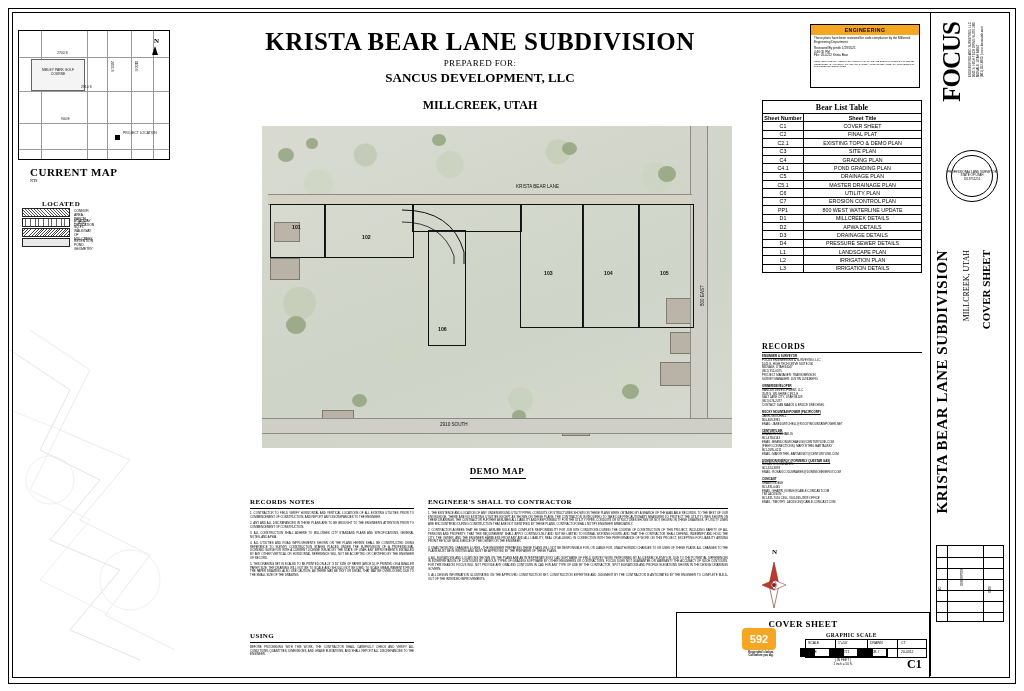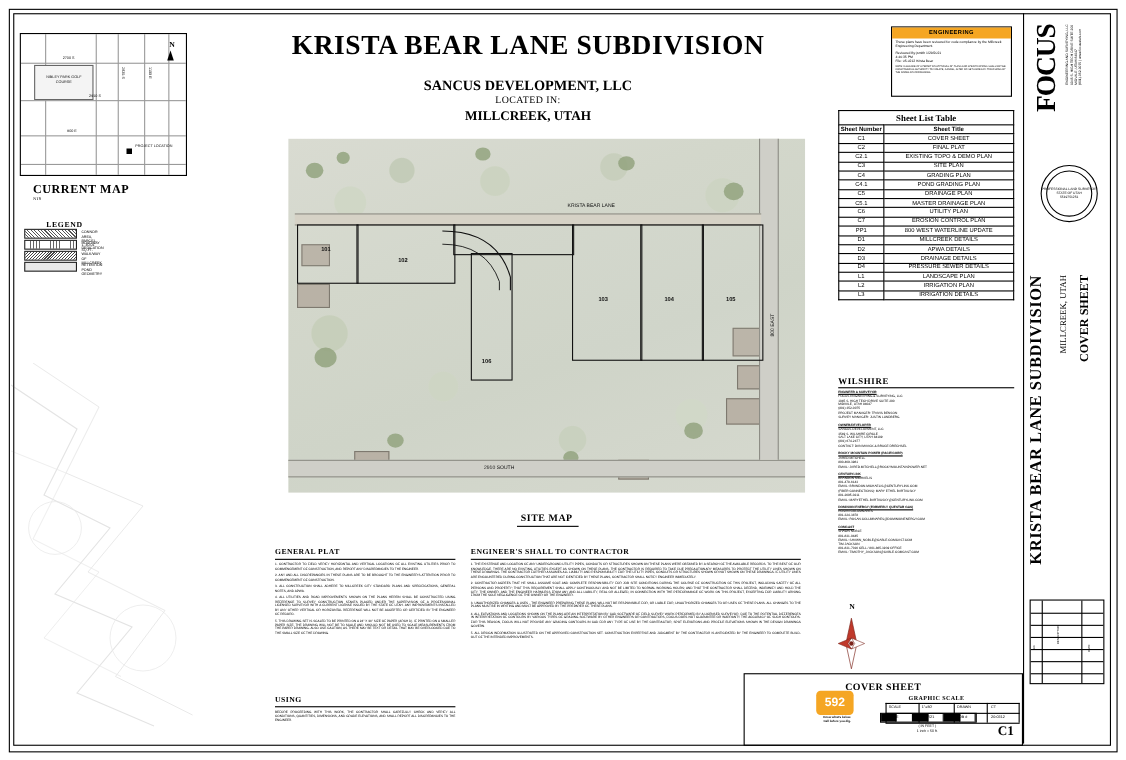--- a/index.html
+++ b/index.html
@@ -142,22 +142,22 @@
 
   <svg class="faint" style="left:10px;top:330px;width:230px;height:345px;" viewBox="0 0 230 345">
     <path d="M0 20 L60 60 L30 120 L90 150 L40 210 L110 240 L60 300 L130 330" stroke="#555" fill="none" stroke-width="1"></path>
     <path d="M20 0 L80 40 L50 100 L120 130 L70 190 L140 225 L95 285 L165 320" stroke="#666" fill="none" stroke-width="0.8"></path>
     <path d="M0 80 L50 100 L20 160 L80 190 L30 250 L100 285" stroke="#777" fill="none" stroke-width="0.7"></path>
     <circle cx="40" cy="150" r="24" stroke="#777" fill="none" stroke-width="0.7"></circle>
     <circle cx="120" cy="250" r="30" stroke="#777" fill="none" stroke-width="0.7"></circle>
   </svg>
 
   <div class="main-title">KRISTA BEAR LANE SUBDIVISION</div>
+  <div class="sub1">PREPARED FOR:</div>
   <div class="sub2">SANCUS DEVELOPMENT, LLC</div>
-  <div class="sub3">LOCATED IN:</div>
   <div class="sub4">MILLCREEK, UTAH</div>
 
   <div class="vicinity">
     <div class="vline" style="left:0;top:26px;width:150px;height:1.2px;"></div>
     <div class="vline" style="left:0;top:60px;width:150px;height:1px;"></div>
     <div class="vline" style="left:0;top:92px;width:150px;height:1px;"></div>
     <div class="vline" style="left:0;top:118px;width:150px;height:1px;"></div>
     <div class="vline" style="left:22px;top:0;width:1px;height:128px;"></div>
     <div class="vline" style="left:68px;top:0;width:1px;height:128px;"></div>
     <div class="vline" style="left:88px;top:0;width:1.4px;height:128px;"></div>
@@ -171,21 +171,21 @@
     <div class="vtext" style="left:91px;top:30px;writing-mode:vertical-rl;">2835 S</div>
     <div class="vtext" style="left:115px;top:30px;writing-mode:vertical-rl;">1100 E</div>
     <div style="position:absolute;left:96px;top:104px;width:5px;height:5px;background:#000;"></div>
     <div class="vtext" style="left:104px;top:100px;width:34px;">PROJECT LOCATION</div>
     <div class="vn">N</div>
   </div>
   <div class="vic-label">
     <span>CURRENT MAP</span><small>NTS</small>
   </div>
 
-  <div class="legend-title">LEGEND</div>
+  <div class="legend-title">LOCATED</div>
   <div class="legend-box">
     <div class="lg-row" style="top:0;">
       <div class="lg-swatch hatch-a"></div>
       <div class="lg-text">CONNOR AREA, PARCEL 1, 40.01 SQ.FT.</div>
     </div>
     <div class="lg-row" style="top:10px;">
       <div class="lg-swatch hatch-b"></div>
       <div class="lg-text">ROADWAY DEDICATION</div>
     </div>
     <div class="lg-row" style="top:20px;">
@@ -203,21 +203,21 @@
     <div class="bd">
       <div>These plans have been reviewed for code compliance by the Millcreek Engineering Department.</div>
       <div style="margin-top:2px;">Reviewed By:jsmith 1/29/2021</div>
       <div>4:46:35 PM</div>
       <div>File: 05-0212 Krista Bear</div>
       <div style="font-size:2.2px;line-height:1.15;margin-top:2px;">NOTE: ISSUANCE OF A PERMIT OR APPROVAL OF PLANS AND SPECIFICATIONS SHALL NOT BE CONSTRUED AS AUTHORITY TO VIOLATE, CANCEL, ALTER OR SET ASIDE ANY PROVISIONS OF THE CODES OR ORDINANCES.</div>
     </div>
   </div>
 
   <table class="slt">
-    <caption>Sheet List Table</caption>
+    <caption>Bear List Table</caption>
     <thead>
       <tr>
         <th class="num">Sheet Number</th>
         <th>Sheet Title</th>
       </tr>
     </thead>
     <tbody id="sheet-list-body">
         <tr>
           <td class="num">C1</td>
           <td>COVER SHEET</td>
@@ -341,24 +341,24 @@
     <div class="plabel" style="left:398px;top:144px;">105</div>
 
     <div class="parcel" style="left:166px;top:104px;width:36px;height:114px;"></div>
     <div class="plabel" style="left:176px;top:200px;">106</div>
 
     <svg style="position:absolute;left:140px;top:78px;width:130px;height:60px;" viewBox="0 0 130 60">
       <path d="M0 6 Q 50 6 62 48 L62 60" stroke="#111" fill="none" stroke-width="1"></path>
       <path d="M0 18 Q 40 18 52 52 L52 60" stroke="#111" fill="none" stroke-width="0.8"></path>
     </svg>
   </div>
-  <div class="sitemap-label">SITE MAP</div>
+  <div class="sitemap-label">DEMO MAP</div>
   <div class="sitemap-underline"></div>
 
-  <div class="contacts-title">WILSHIRE</div>
+  <div class="contacts-title">RECORDS</div>
   <div class="contacts-rule"></div>
   <div class="contacts" id="contacts-block">
       <div class="grp">
         <div><u>ENGINEER &amp; SURVEYOR</u></div>
         <div>FOCUS ENGINEERING &amp; SURVEYING, LLC</div>
         <div>1045 S. HIGH TECH DRIVE SUITE 200</div>
         <div>MIDVALE, UTAH 84047</div>
         <div>(801) 352-0075</div>
         <div>PROJECT MANAGER: TRAVIS BENSON</div>
         <div>SURVEY MANAGER: JUSTIN LUNDBERG</div>
@@ -396,21 +396,21 @@
         <div><u>COMCAST</u></div>
         <div>SHAWN NOBLE</div>
         <div>801-831-0445</div>
         <div>EMAIL:   SHAWN_NOBLE@CABLE.COMCAST.COM</div>
         <div>TIM JACKSON</div>
         <div>801-831-7016 CELL / 801-865-3939 OFFICE</div>
         <div>EMAIL:   TIMOTHY_JACKSON@CABLE.COMCAST.COM</div>
       </div>
     </div>
 
-  <div class="note-h" style="left:250px;top:498px;">GENERAL PLAT</div>
+  <div class="note-h" style="left:250px;top:498px;">RECORDS NOTES</div>
   <div class="note-rule" style="left:250px;top:508px;width:164px;"></div>
   <div class="note-body" style="left:250px;top:512px;width:164px;" id="general-notes-body">
       <p>1.   CONTRACTOR TO FIELD VERIFY HORIZONTAL AND VERTICAL LOCATIONS OF ALL EXISTING UTILITIES PRIOR TO COMMENCEMENT OF CONSTRUCTION, AND REPORT ANY DISCREPANCIES TO THE ENGINEER.</p>
       <p>2.   ANY AND ALL DISCREPANCIES IN THESE PLANS ARE TO BE BROUGHT TO THE ENGINEER'S ATTENTION PRIOR TO COMMENCEMENT OF CONSTRUCTION.</p>
       <p>3.   ALL CONSTRUCTION SHALL ADHERE TO MILLCREEK CITY STANDARD PLANS AND SPECIFICATIONS, GENERAL NOTES, AND APWA.</p>
       <p>4.   ALL UTILITIES AND ROAD IMPROVEMENTS SHOWN ON THE PLANS HEREIN SHALL BE CONSTRUCTED USING REFERENCE TO SURVEY CONSTRUCTION STAKES PLACED UNDER THE SUPERVISION OF A PROFESSIONAL LICENSED SURVEYOR WITH A CURRENT LICENSE ISSUED BY THE STATE OF UTAH.  ANY IMPROVEMENTS INSTALLED BY ANY OTHER VERTICAL OR HORIZONTAL REFERENCE WILL NOT BE ACCEPTED OR CERTIFIED BY THE ENGINEER OF RECORD.</p>
       <p>5.   THIS DRAWING SET IS SCALED TO BE PRINTED ON A 24" X 36" SIZE OF PAPER (ARCH D). IF PRINTED ON A SMALLER PAPER SIZE, THE DRAWING WILL NOT BE TO SCALE AND SHOULD NOT BE USED TO SCALE MEASUREMENTS FROM THE PAPER DRAWING.  ALSO USE CAUTION, AS THERE  MAY BE TEXT OR DETAIL THAT MAY BE OVERLOOKED DUE TO THE SMALL SIZE OF THE DRAWING.</p>
     </div>
 
   <div class="note-h" style="left:250px;top:632px;">USING</div>

